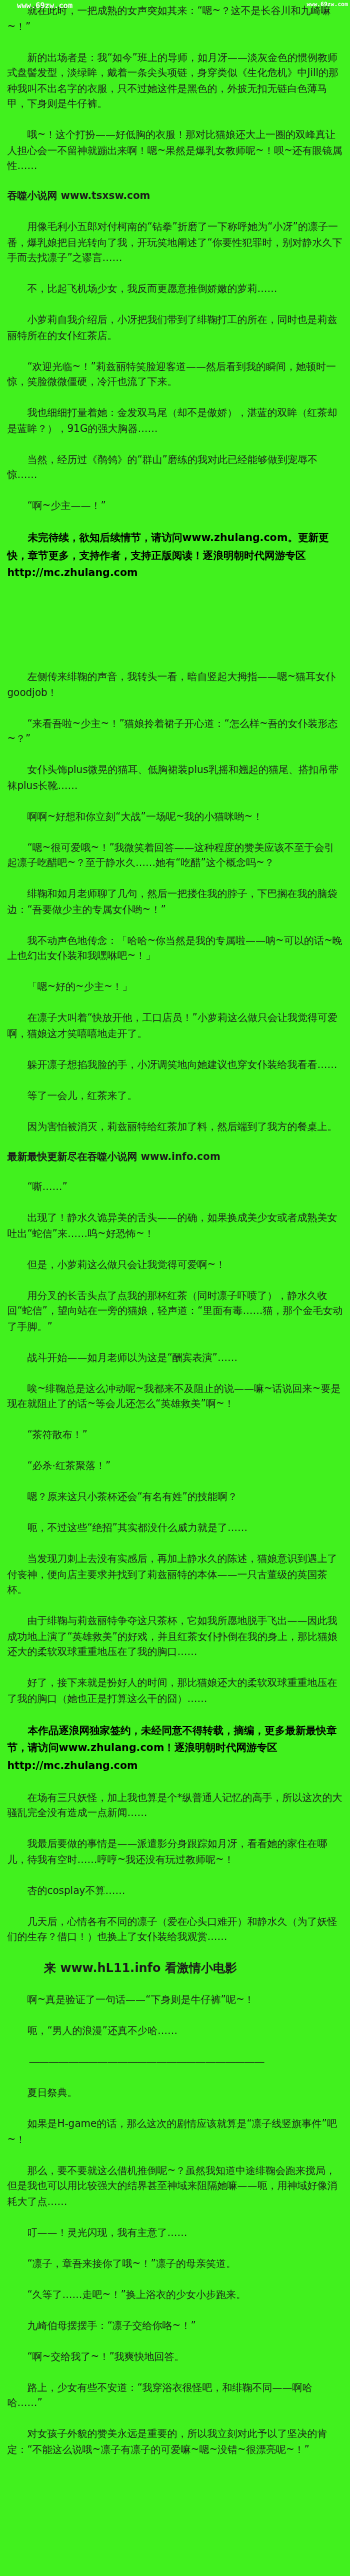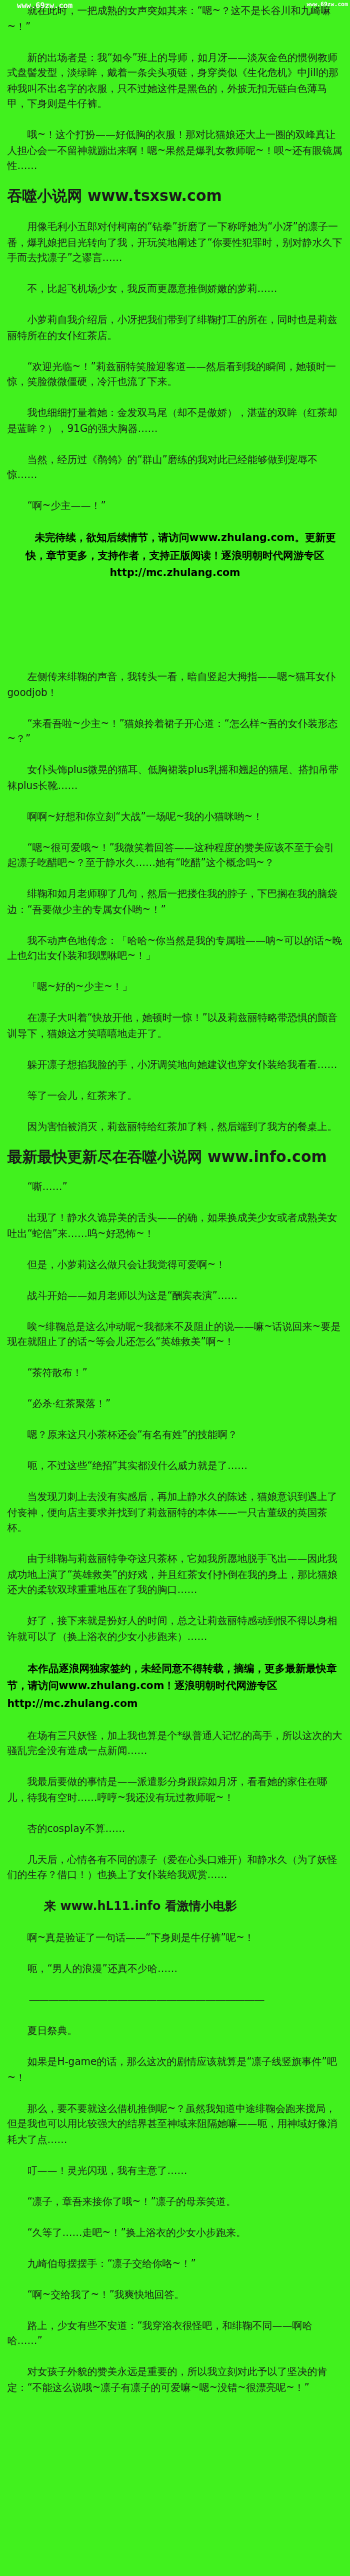--- a/index.html
+++ b/index.html
@@ -43,21 +43,21 @@
   }
   p.divider {
     font-family: cursive, "DejaVu Sans", sans-serif;
     font-size: 10.8px;
     line-height: 15.5px;
     text-indent: 2em;
     letter-spacing: -1px;
   }
   p.site {
     font-family: "DejaVu Sans", "Liberation Sans", sans-serif;
-    font-size: 15px;
+    font-size: 10px;
     line-height: 14.4px;
     text-indent: 0;
     font-weight: bold;
   }
   p.ad {
     font-family: "DejaVu Sans", "Liberation Sans", sans-serif;
     font-size: 10.3px;
     line-height: 17.5px;
     text-indent: 2em;
     font-weight: bold;
@@ -82,47 +82,48 @@
       <p class="hand">新的出场者是：我“如今”班上的导师，如月冴——淡灰金色的惯例教师式盘髻发型，淡绿眸，戴着一条尖头项链，身穿类似《生化危机》中Jill的那种我叫不出名字的衣服，只不过她这件是黑色的，外披无扣无链白色薄马甲，下身则是牛仔裤。</p>
       <p class="hand">哦~！这个打扮——好低胸的衣服！那对比猫娘还大上一圈的双峰真让人担心会一不留神就蹦出来啊！嗯~果然是爆乳女教师呢~！呗~还有眼镜属性……</p>
       <p class="site">吞噬小说网  www.tsxsw.com</p>
       <p class="hand">用像毛利小五郎对付柯南的“钻拳”折磨了一下称呼她为“小冴”的凛子一番，爆乳娘把目光转向了我，开玩笑地阐述了“你要性犯罪时，别对静水久下手而去找凛子”之谬言……</p>
       <p class="hand">不，比起飞机场少女，我反而更愿意推倒娇嫩的萝莉……</p>
       <p class="hand">小萝莉自我介绍后，小冴把我们带到了绯鞠打工的所在，同时也是莉兹丽特所在的女仆红茶店。</p>
       <p class="hand">“欢迎光临~！”莉兹丽特笑脸迎客道——然后看到我的瞬间，她顿时一惊，笑脸微微僵硬，冷汗也流了下来。</p>
       <p class="hand">我也细细打量着她：金发双马尾（却不是傲娇），湛蓝的双眸（红茶却是蓝眸？），91G的强大胸器……</p>
       <p class="hand">当然，经历过《鹡鸰》的“群山”磨练的我对此已经能够做到宠辱不惊……</p>
       <p class="hand">“啊~少主——！”</p>
-      <p class="ad" style="color: rgb(0, 0, 0); text-align: center;">未完待续，欲知后续情节，请访问www.zhulang.com。更新更快，章节更多，支持作者，支持正版阅读！逐浪明朝时代网游专区 http://mc.zhulang.com</p>
+      <p class="ad" style="color: rgb(0, 0, 0);">未完待续，欲知后续情节，请访问www.zhulang.com。更新更快，章节更多，支持作者，支持正版阅读！逐浪明朝时代网游专区 http://mc.zhulang.com</p>
       <div class="gap"></div>
       <p class="hand">左侧传来绯鞠的声音，我转头一看，暗自竖起大拇指——嗯~猫耳女仆goodjob！</p>
       <p class="hand">“来看吾啦~少主~！”猫娘拎着裙子开心道：“怎么样~吾的女仆装形态~？”</p>
       <p class="hand">女仆头饰plus微晃的猫耳、低胸裙装plus乳摇和翘起的猫尾、搭扣吊带袜plus长靴……</p>
       <p class="hand">啊啊~好想和你立刻“大战”一场呢~我的小猫咪哟~！</p>
       <p class="hand">“嗯~很可爱哦~！”我微笑着回答——这种程度的赞美应该不至于会引起凛子吃醋吧~？至于静水久……她有“吃醋”这个概念吗~？</p>
       <p class="hand">绯鞠和如月老师聊了几句，然后一把搂住我的脖子，下巴搁在我的脑袋边：“吾要做少主的专属女仆哟~！”</p>
       <p class="hand">我不动声色地传念：「哈哈~你当然是我的专属啦——呐~可以的话~晚上也幻出女仆装和我嘿咻吧~！」</p>
       <p class="hand">「嗯~好的~少主~！」</p>
-      <p class="hand">在凛子大叫着“快放开他，她顿时一惊！”以及莉兹丽特略带恐惧的颤音训导下，猫娘这才笑嘻嘻地走开了。</p>
+      <p class="hand">在凛子大叫着“快放开他，工口店员！”小萝莉这么做只会让我觉得可爱啊，猫娘这才笑嘻嘻地走开了。</p>
       <p class="hand">躲开凛子想掐我脸的手，小冴调笑地向她建议也穿女仆装给我看看……</p>
       <p class="hand">等了一会儿，红茶来了。</p>
       <p class="hand">因为害怕被消灭，莉兹丽特给红茶加了料，然后端到了我方的餐桌上。</p>
       <p class="site">最新最快更新尽在吞噬小说网 www.info.com</p>
       <p class="hand">“嘶……”</p>
       <p class="hand">出现了！静水久诡异美的舌头——的确，如果换成美少女或者成熟美女吐出“蛇信”来……呜~好恐怖~！</p>
       <p class="hand">但是，小萝莉这么做只会让我觉得可爱啊~！</p>
+      <p class="hand">用分叉的长舌头点了点我的那杯红茶（同时凛子吓喷了），静水久收回“蛇信”，望向站在一旁的猫娘，轻声道：“里面有毒……猫，那个金毛女动了手脚。”</p>
       <p class="hand">战斗开始——如月老师以为这是“酬宾表演”……</p>
       <p class="hand">唉~绯鞠总是这么冲动呢~我都来不及阻止的说——嘛~话说回来~要是现在就阻止了的话~等会儿还怎么“英雄救美”啊~！</p>
       <p class="hand">“茶符散布！”</p>
       <p class="hand">“必杀·红茶聚落！”</p>
       <p class="hand">嗯？原来这只小茶杯还会“有名有姓”的技能啊？</p>
       <p class="hand">呃，不过这些“绝招”其实都没什么威力就是了……</p>
       <p class="hand">当发现刀刺上去没有实感后，再加上静水久的陈述，猫娘意识到遇上了付丧神，便向店主要求并找到了莉兹丽特的本体——一只古董级的英国茶杯。</p>
       <p class="hand">由于绯鞠与莉兹丽特争夺这只茶杯，它如我所愿地脱手飞出——因此我成功地上演了“英雄救美”的好戏，并且红茶女仆扑倒在我的身上，那比猫娘还大的柔软双球重重地压在了我的胸口……</p>
-      <p class="hand">好了，接下来就是扮好人的时间，总之让莉兹丽特感动到恨不得以身相许就可以了（换上浴衣的少女小步跑来）……</p>
+      <p class="hand">好了，接下来就是扮好人的时间，那比猫娘还大的柔软双球重重地压在了我的胸口（她也正是打算这么干的囧）……</p>
       <p class="ad" style="color: rgb(0, 0, 0);">本作品逐浪网独家签约，未经同意不得转载，摘编，更多最新最快章节，请访问www.zhulang.com！逐浪明朝时代网游专区 http://mc.zhulang.com</p>
       <p class="hand">在场有三只妖怪，加上我也算是个*纵普通人记忆的高手，所以这次的大骚乱完全没有造成一点新闻……</p>
       <p class="hand">我最后要做的事情是——派遣影分身跟踪如月冴，看看她的家住在哪儿，待我有空时……哼哼~我还没有玩过教师呢~！</p>
       <p class="hand">杏的cosplay不算……</p>
       <p class="hand">几天后，心情各有不同的凛子（爱在心头口难开）和静水久（为了妖怪们的生存？借口！）也换上了女仆装给我观赏……</p>
       <p class="spam">来 www.hL11.info 看激情小电影</p>
       <p class="hand">啊~真是验证了一句话——“下身则是牛仔裤”呢~！</p>
       <p class="hand">呃，“男人的浪漫”还真不少哈……</p>
       <p class="divider">————————————————————————</p>
       <p class="hand">夏日祭典。</p>

